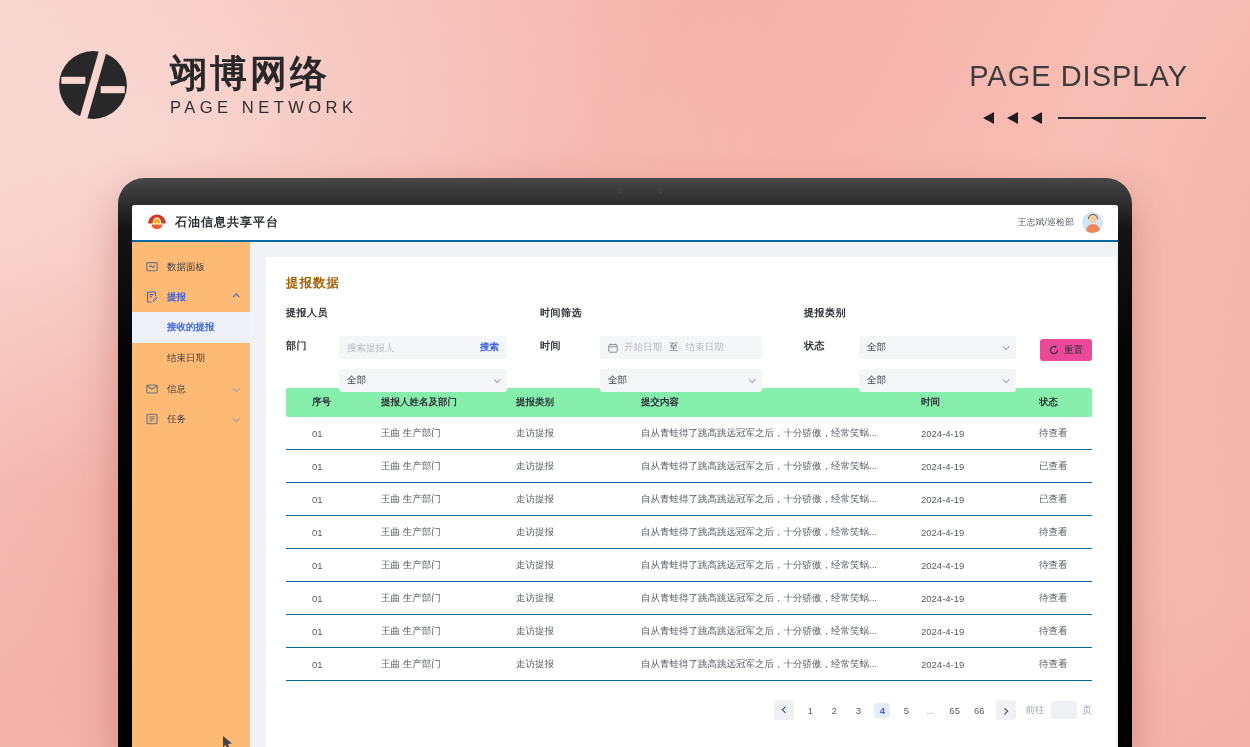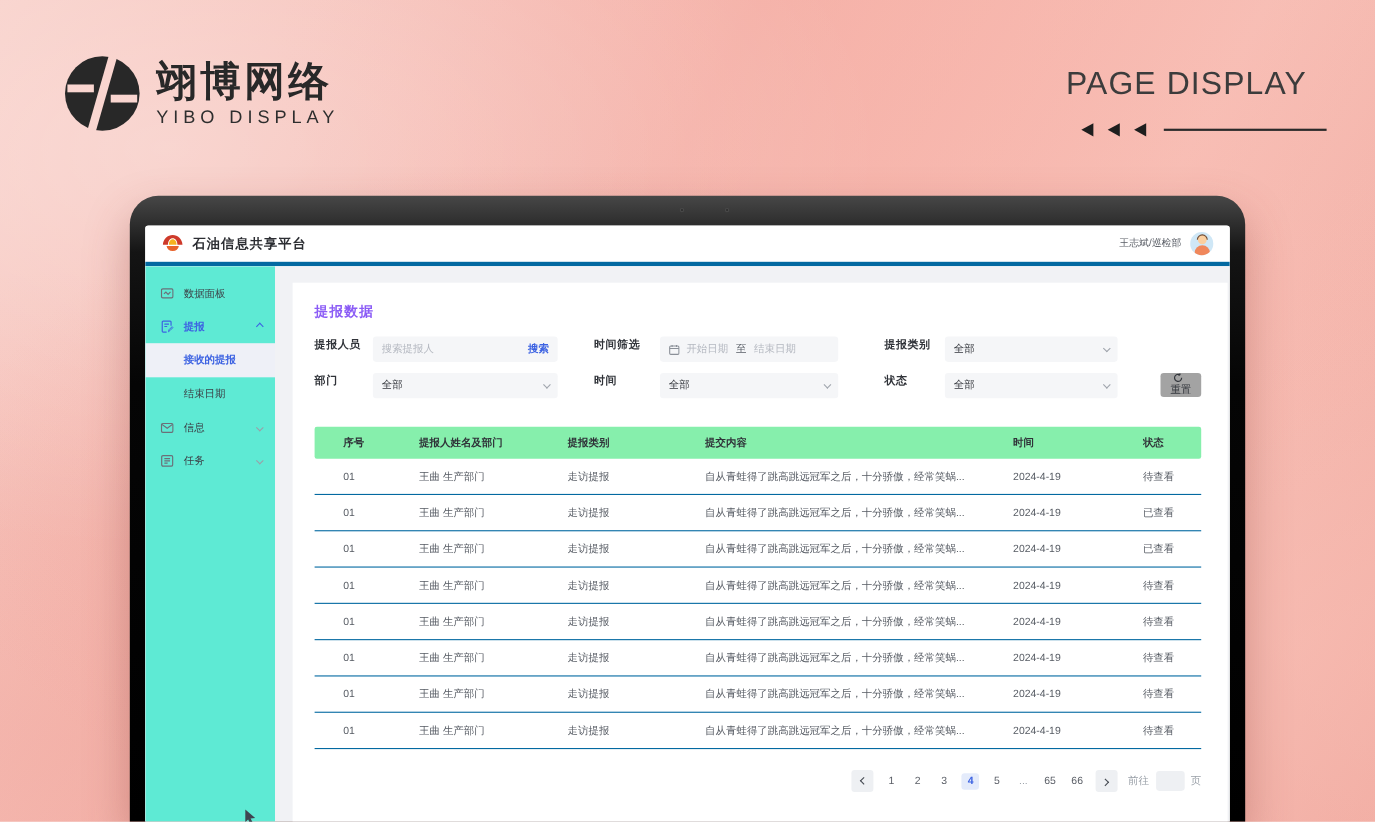--- a/index.html
+++ b/index.html
@@ -10,21 +10,21 @@
     background:
       radial-gradient(ellipse at 12% 18%, rgba(255,255,255,.30), transparent 42%),
       radial-gradient(ellipse at 68% 8%,  rgba(250,180,170,.45), transparent 50%),
       radial-gradient(ellipse at 38% 62%, rgba(238,148,138,.38), transparent 48%),
       radial-gradient(ellipse at 92% 78%, rgba(252,196,186,.45), transparent 52%),
       radial-gradient(ellipse at 5% 90%,  rgba(240,160,150,.35), transparent 45%),
       linear-gradient(118deg,#f8cdc6 0%,#f3b0a7 42%,#f7c1b8 70%,#efa89e 100%);
   }
 
   
-  .brand { position:absolute; left:58px; top:50px; display:flex; align-items:center; }
+  .brand { position:absolute; left:58px; top:50px; display:flex; align-items:center;gap:28px; }
   .brand-mark { width:70px; height:70px; }
   .brand-text { margin-left:14px; color:#282828; }
   .brand-cn { font-size:37px; font-weight:900; letter-spacing:3px; line-height:1.15; }
   .brand-en { font-size:16.5px; font-weight:500; letter-spacing:4.5px; margin-top:3px; color:#2e2e2e; }
 
   
   .page-display { position:absolute; top:60px; right:62px; font-size:29px; color:#3c3c3c; letter-spacing:1px; }
   .pd-deco { position:absolute; top:112px; right:44px; display:flex; align-items:center; }
   .tri-left { width:0; height:0; border-top:6px solid transparent; border-bottom:6px solid transparent; border-right:11px solid #1e1e1e; margin-left:13px; }
   .pd-line { width:148px; height:2px; background:#2a2a2a; margin-left:16px; }
@@ -35,62 +35,62 @@
     background:linear-gradient(#474747 0%,#141414 9%,#050505 30%,#000 100%);
     border-radius:26px 26px 0 0;
     padding:27px 14px 0 14px;
     box-shadow:0 18px 40px rgba(140,60,55,.35);
   }
   .camera-dot { position:absolute; top:11px; width:4px; height:4px; border-radius:50%; background:#2e2e2e; border:1px solid #4a4a4a; }
   .cam1 { left:calc(50% - 7px); } .cam2 { left:calc(50% + 34px); }
   .screen { width:986px; height:542px; background:#fff; border-radius:3px 3px 0 0; overflow:hidden; display:flex; flex-direction:column; }
 
   
-  .app-header { height:37px; flex:0 0 37px; background:#fff; border-bottom:4px solid #0369a1; display:flex; align-items:center; padding:0 15px; }
+  .app-header { height:37px; flex:0 0 37px; background:#fff; border-bottom:2px solid #0369a1; display:flex; align-items:center; padding:0 15px; }
   .app-title { font-size:12px; font-weight:bold; color:#2c2e33; margin-left:8px; letter-spacing:1px; }
   .app-header-right { margin-left:auto; display:flex; align-items:center; }
   .user-name { font-size:9px; color:#5a5e66; }
   .avatar { width:21px; height:21px; border-radius:50%; background:#cfe7f6; margin-left:8px; position:relative; overflow:hidden; }
   .avatar .head { position:absolute; left:6.5px; top:3px; width:8px; height:8px; border-radius:50%; background:#fbcf9f; }
   .avatar .hair { position:absolute; left:5.5px; top:2px; width:10px; height:5px; border-radius:5px 5px 0 0; background:#6e4a32; }
   .avatar .body { position:absolute; left:3.5px; top:11.5px; width:14px; height:10px; border-radius:7px 7px 0 0; background:#f0875b; }
 
   
   .app-body { flex:1; display:flex; background:#f1f2f5; overflow:hidden; }
-  .sidebar { width:118px; flex:0 0 118px; background:#5eead4; padding-top:10px; }
+  .sidebar { width:118px; flex:0 0 118px; background:#fdba74; padding-top:10px; }
   .side-item { height:30px; display:flex; align-items:center; padding:0 12px 0 14px; font-size:9.5px; color:#3b3e45; cursor:pointer; }
   .side-item .s-icon { width:12px; height:12px; margin-right:9px; color:#6b7078; flex:0 0 12px; }
   .side-item.active-parent { color:#3d63e2; font-weight:bold; }
   .side-item.active-parent .s-icon { color:#3d63e2; }
   .side-sub { height:31px; display:flex; align-items:center; padding-left:35px; font-size:9.5px; color:#3b3e45; cursor:pointer;font-family:Liberation Mono, monospace; }
   .side-sub.active { background:#eef0f7; color:#3d63e2; font-weight:bold; }
   .caret { width:5px; height:5px; border-right:1.2px solid #9aa0a8; border-bottom:1.2px solid #9aa0a8; margin-left:auto; }
   .caret.down { transform:rotate(45deg) translateY(-1px); }
   .caret.up { transform:rotate(-135deg) translateY(1px); border-color:#3d63e2; }
 
   .main-area { flex:1; overflow:hidden; }
   .card { background:#fff; margin:15px 2px 0 16px; min-height:540px; padding:18px 24px 0 20px; }
-  .card-title { font-size:12.5px; font-weight:bold; color:#8b5cf6; letter-spacing:1px; }
+  .card-title { font-size:12.5px; font-weight:bold; color:#a16207; letter-spacing:1px; }
 
   
   .filters { margin-top:14px; }
   .f-row { display:flex; align-items:flex-start; height:23px; margin-top:10px; }
   .f-label { font-size:10px; color:#303339; font-weight:bold; letter-spacing:0.5px; }
   .w1 { width:53px; flex:0 0 53px; } .w2 { width:60px; flex:0 0 60px; margin-left:33px; } .w3 { width:55px; flex:0 0 55px; margin-left:42px; }
-  .ctrl { height:23px; background:#f5f6f8; border-radius:3px; display:flex; align-items:center; padding:0 8px; font-size:9.5px; color:#33363c; }
+  .ctrl { height:23px; background:#f5f6f8; border-radius:3px; display:flex; align-items:center; padding:0 8px; font-size:9.5px; color:#33363c;margin-top:30px; }
   .ctrl-input { width:168px; flex:0 0 168px; }
   .ctrl-date { width:162px; flex:0 0 162px; }
   .ctrl-sel3 { width:157px; flex:0 0 157px; }
   .ctrl-input input { flex:1; min-width:0; border:none; background:transparent; outline:none; font-size:9.5px; color:#33363c; font-family:inherit; }
   .ctrl-input input::placeholder { color:#b4b8c0; }
   .search-link { color:#3d63e2; font-weight:bold; margin-left:6px; cursor:pointer; }
   .date-txt { color:#b4b8c0; margin-left:6px; }
   .date-to { color:#595e66; margin:0 7px; }
   .sel-caret { width:5px; height:5px; border-right:1.2px solid #a0a5ad; border-bottom:1.2px solid #a0a5ad; transform:rotate(45deg) translateY(-1px); margin-left:auto; }
-  .reset-btn { margin-left:auto; height:22px; background:#a3a3a3; border-radius:3px; display:flex; align-items:center; padding:0 9px; font-size:9.5px; color:#33363c; cursor:pointer;flex-direction:column; }
+  .reset-btn { margin-left:auto; height:22px; background:#ec4899; border-radius:3px; display:flex; align-items:center; padding:0 9px; font-size:9.5px; color:#33363c; cursor:pointer; }
   .reset-btn svg { margin-right:5px; }
 
   
   .tbl { margin-top:26px; }
   .thead, .trow { display:grid; grid-template-columns:95px 135px 125px 280px 118px 1fr; align-items:center; }
   .thead { background:#86efac; height:29px; font-size:9.5px; font-weight:bold; color:#2f3238; border-radius:2px; }
   .trow { height:33px; border-bottom:1px solid #0369a1; font-size:9.5px; color:#565b63; }
   .cell,.hcell { white-space:nowrap; overflow:hidden; }
   .c0 { padding-left:26px; }
 
@@ -116,21 +116,21 @@
     <mask id="m">
       <circle cx="32" cy="32" r="31" fill="#fff"></circle>
       <rect x="28.5" y="-6" width="7" height="76" fill="#000" transform="rotate(16 32 32)"></rect>
       <rect x="3" y="24.5" width="22" height="6.5" fill="#000"></rect>
       <rect x="39" y="33" width="22" height="6.5" fill="#000"></rect>
     </mask>
     <rect width="64" height="64" fill="#282828" mask="url(#m)"></rect>
   </svg>
   <div class="brand-text">
     <div class="brand-cn">翊博网络</div>
-    <div class="brand-en">YIBO DISPLAY</div>
+    <div class="brand-en">PAGE NETWORK</div>
   </div>
 </div>
 
 <div class="page-display">PAGE DISPLAY</div>
 <div class="pd-deco">
   <span class="tri-left"></span>
   <span class="tri-left"></span>
   <span class="tri-left"></span>
   <span class="pd-line"></span>
 </div>

